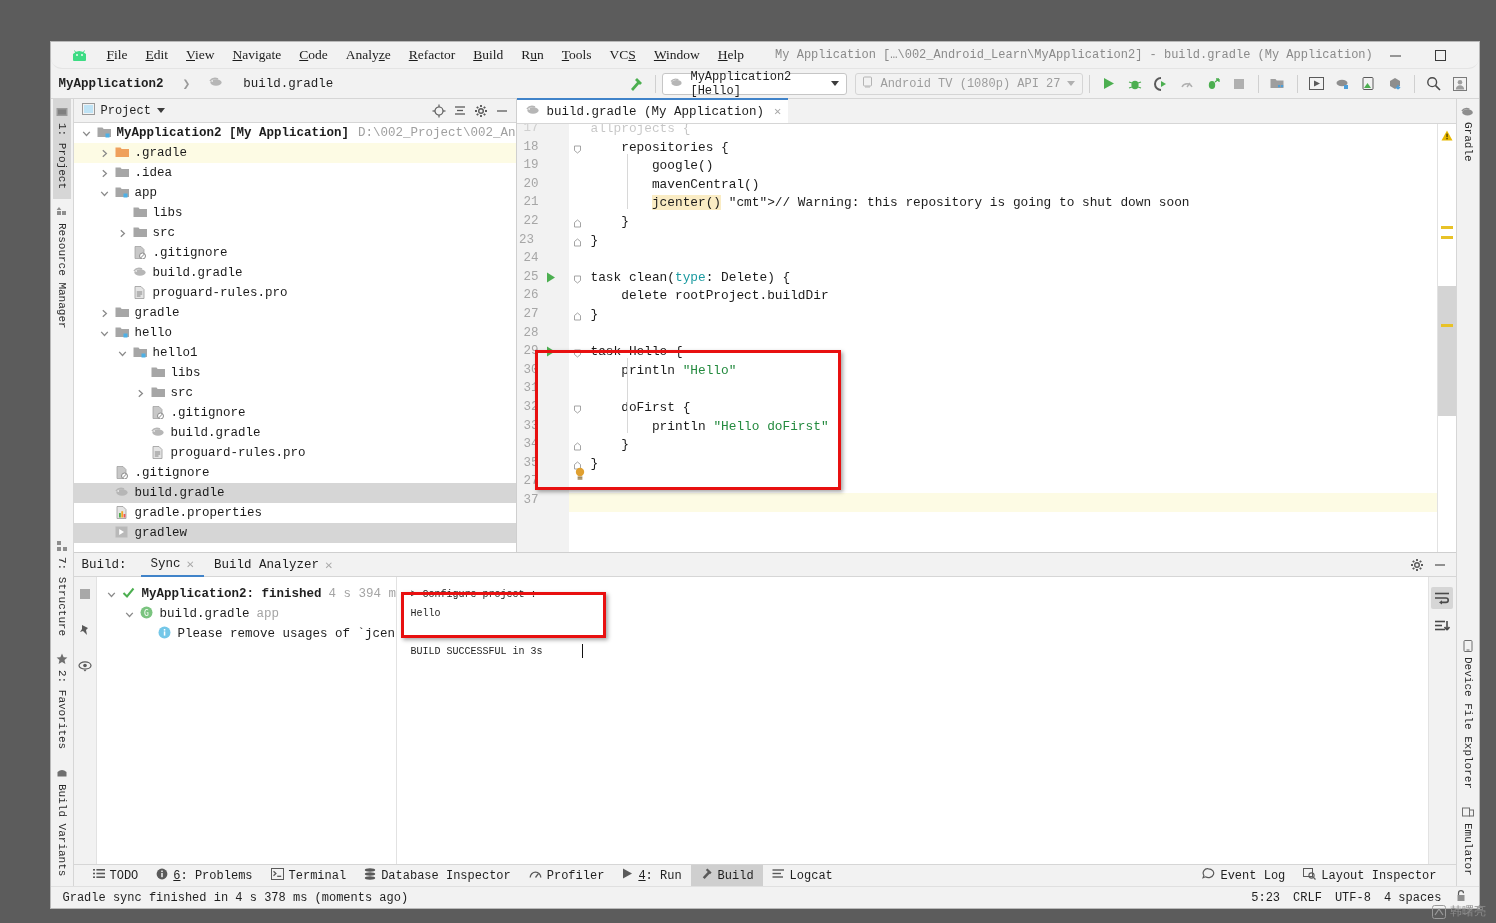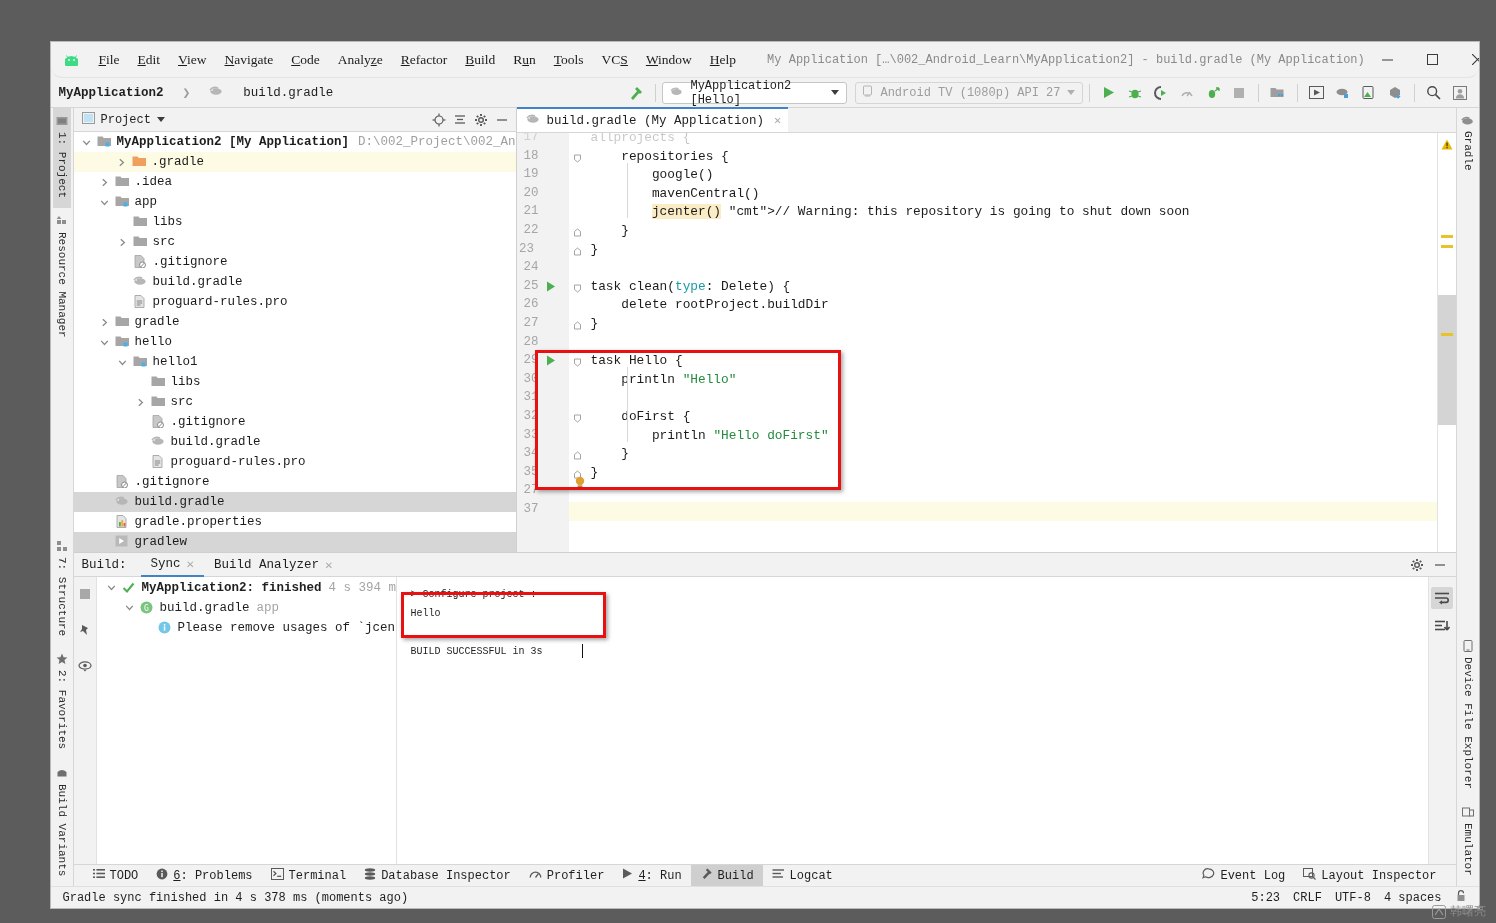--- a/index.html
+++ b/index.html
@@ -12,21 +12,21 @@
     margin-left:33px; margin-top:27px;
     background:#f2f2f2;
     border:1px solid #b9b9b9;
     display:flex; flex-direction:column;
     overflow:hidden;
     font-size:12px;
     color:#1f1f1f;
   }
 
   
-  .menubar { height:36px; display:flex; align-items:center; background:#f2f2f2; border-bottom:1px solid #e4e4e4; padding-left:12px; flex:0 0 auto;border-radius:11px;}
+  .menubar { height:27px; display:flex; align-items:center; background:#f2f2f2; border-bottom:1px solid #e4e4e4; padding-left:20px; flex:0 0 auto;border-radius:11px;}
   .androbot { width:17px;height:14px; margin-right:10px; position:relative; }
   .menu-item { font-family:"Liberation Serif", serif; font-size:13.5px; padding:2px 9px; color:#1c1c1c; cursor:default; white-space:nowrap;}
   .menu-item u { text-decoration:underline; }
   .win-title { font-family:"Liberation Mono", monospace; font-size:12px; color:#8a8a8a; margin-left:22px; white-space:nowrap; }
   .win-btns { margin-left:auto; display:flex; align-items:center; height:100%; }
   .win-btn { width:45px;height:27px; display:flex;align-items:center;justify-content:center; color:#3b3b3b; font-size:13px;}
 
   
   .navbar { height:30px; display:flex; align-items:center; background:#f2f2f2; border-bottom:1px solid #d6d6d6; padding-left:8px; flex:0 0 auto;}
   .crumb { font-family:"Liberation Mono", monospace; font-size:12.5px; display:flex; align-items:center; gap:19px; color:#1f1f1f;}
@@ -107,21 +107,21 @@
   .build { height:312px; flex:0 0 auto; display:flex; flex-direction:column; border-top:1px solid #cfcfcf; background:#fff;}
   .buildhdr { height:24px; background:#f2f2f2; border-bottom:1px solid #d6d6d6; display:flex; align-items:center; gap:0; padding-left:8px;}
   .buildhdr .lbl { font-family:"Liberation Mono", monospace; font-size:12.5px; margin-right:14px;}
   .btab { height:24px; display:flex; align-items:center; gap:6px; padding:0 10px; font-family:"Liberation Mono", monospace; font-size:12.5px;}
   .btab.active { border-bottom:2px solid #4083c9;}
   .btab .x { color:#a8a8a8; }
   .buildhdr .acts { margin-left:auto; display:flex; align-items:center; gap:4px; padding-right:6px;}
   .buildbody { flex:1 1 auto; display:flex; min-height:0;}
   .bside { width:23px; flex:0 0 auto; background:#f2f2f2; display:flex;flex-direction:column; align-items:center; padding-top:6px; gap:14px; border-right:1px solid #e2e2e2;}
   .btree { width:300px; flex:0 0 auto; background:#fff; font-family:"Liberation Mono", monospace; font-size:12.5px; padding-top:4px; overflow:hidden; border-right:1px solid #e2e2e2;}
-  .brow { height:20px; display:flex; align-items:flex-start; white-space:nowrap;}
+  .brow { height:20px; display:flex; align-items:flex-end; white-space:nowrap;}
   .bconsole { flex:1 1 auto; background:#fff; position:relative; font-family:"Liberation Mono", monospace; font-size:10px; padding:12px 0 0 14px; overflow:hidden;}
   .bconsole .cl { height:19px; white-space:pre;}
   .bacts { width:28px; flex:0 0 auto; background:#f2f2f2; display:flex; flex-direction:column; align-items:center; padding-top:10px; gap:6px; border-left:1px solid #e2e2e2;}
   .bact { width:22px;height:22px; display:flex;align-items:center;justify-content:center;}
   .bact.on { background:#d6d6d6; border-radius:2px;}
 
   
   .toolstrip { height:22px; flex:0 0 auto; background:#f2f2f2; border-top:1px solid #d6d6d6; display:flex; align-items:center; padding-left:10px; gap:0;}
   .tsbtn { display:flex;align-items:center; gap:5px; height:22px; padding:0 9px; font-family:"Liberation Mono", monospace; font-size:12px; white-space:nowrap;}
   .tsbtn.active { background:#cfcfcf; }
@@ -423,21 +423,21 @@
                     <path d="M1.2 2.9 L4.5 6.5 L7.8 2.9" fill="none" stroke="#8a8a8a" stroke-width="1.3"></path>
                   </svg>
                 </span>
                 <span class="ticon" style="margin-left: 4px;"><svg width="14" height="12" viewBox="0 0 14 12">
                     <path d="M0.5 1.5 h5 l1.2 1.5 h7.3 v8 h-13.5 z" fill="#a6a6a6"></path>
                     <rect x="8.5" y="7.5" width="4" height="4" fill="#4cb0e6"></rect>
                   </svg></span>
                 <span class="tlabel"><b>MyApplication2 [My Application]</b></span>
                 <span class="tpath">D:\002_Project\002_Androi</span>
               </div>
-              <div class="trow hl" style="padding-left: 41px;">
+              <div class="trow hl" style="padding-left: 24px;">
                 <span class="arrow">
                   <svg width="9" height="9" viewBox="0 0 9 9">
                     <path d="M2.8 1.2 L6.4 4.5 L2.8 7.8" fill="none" stroke="#8a8a8a" stroke-width="1.3"></path>
                   </svg>
                 </span>
                 <span class="ticon" style="margin-left: 4px;"><svg width="14" height="12" viewBox="0 0 14 12">
                     <path d="M0.5 1.5 h5 l1.2 1.5 h7.3 v8 h-13.5 z" fill="#efa05c"></path>
                   </svg></span>
                 <span class="tlabel">.gradle</span>
               </div>

